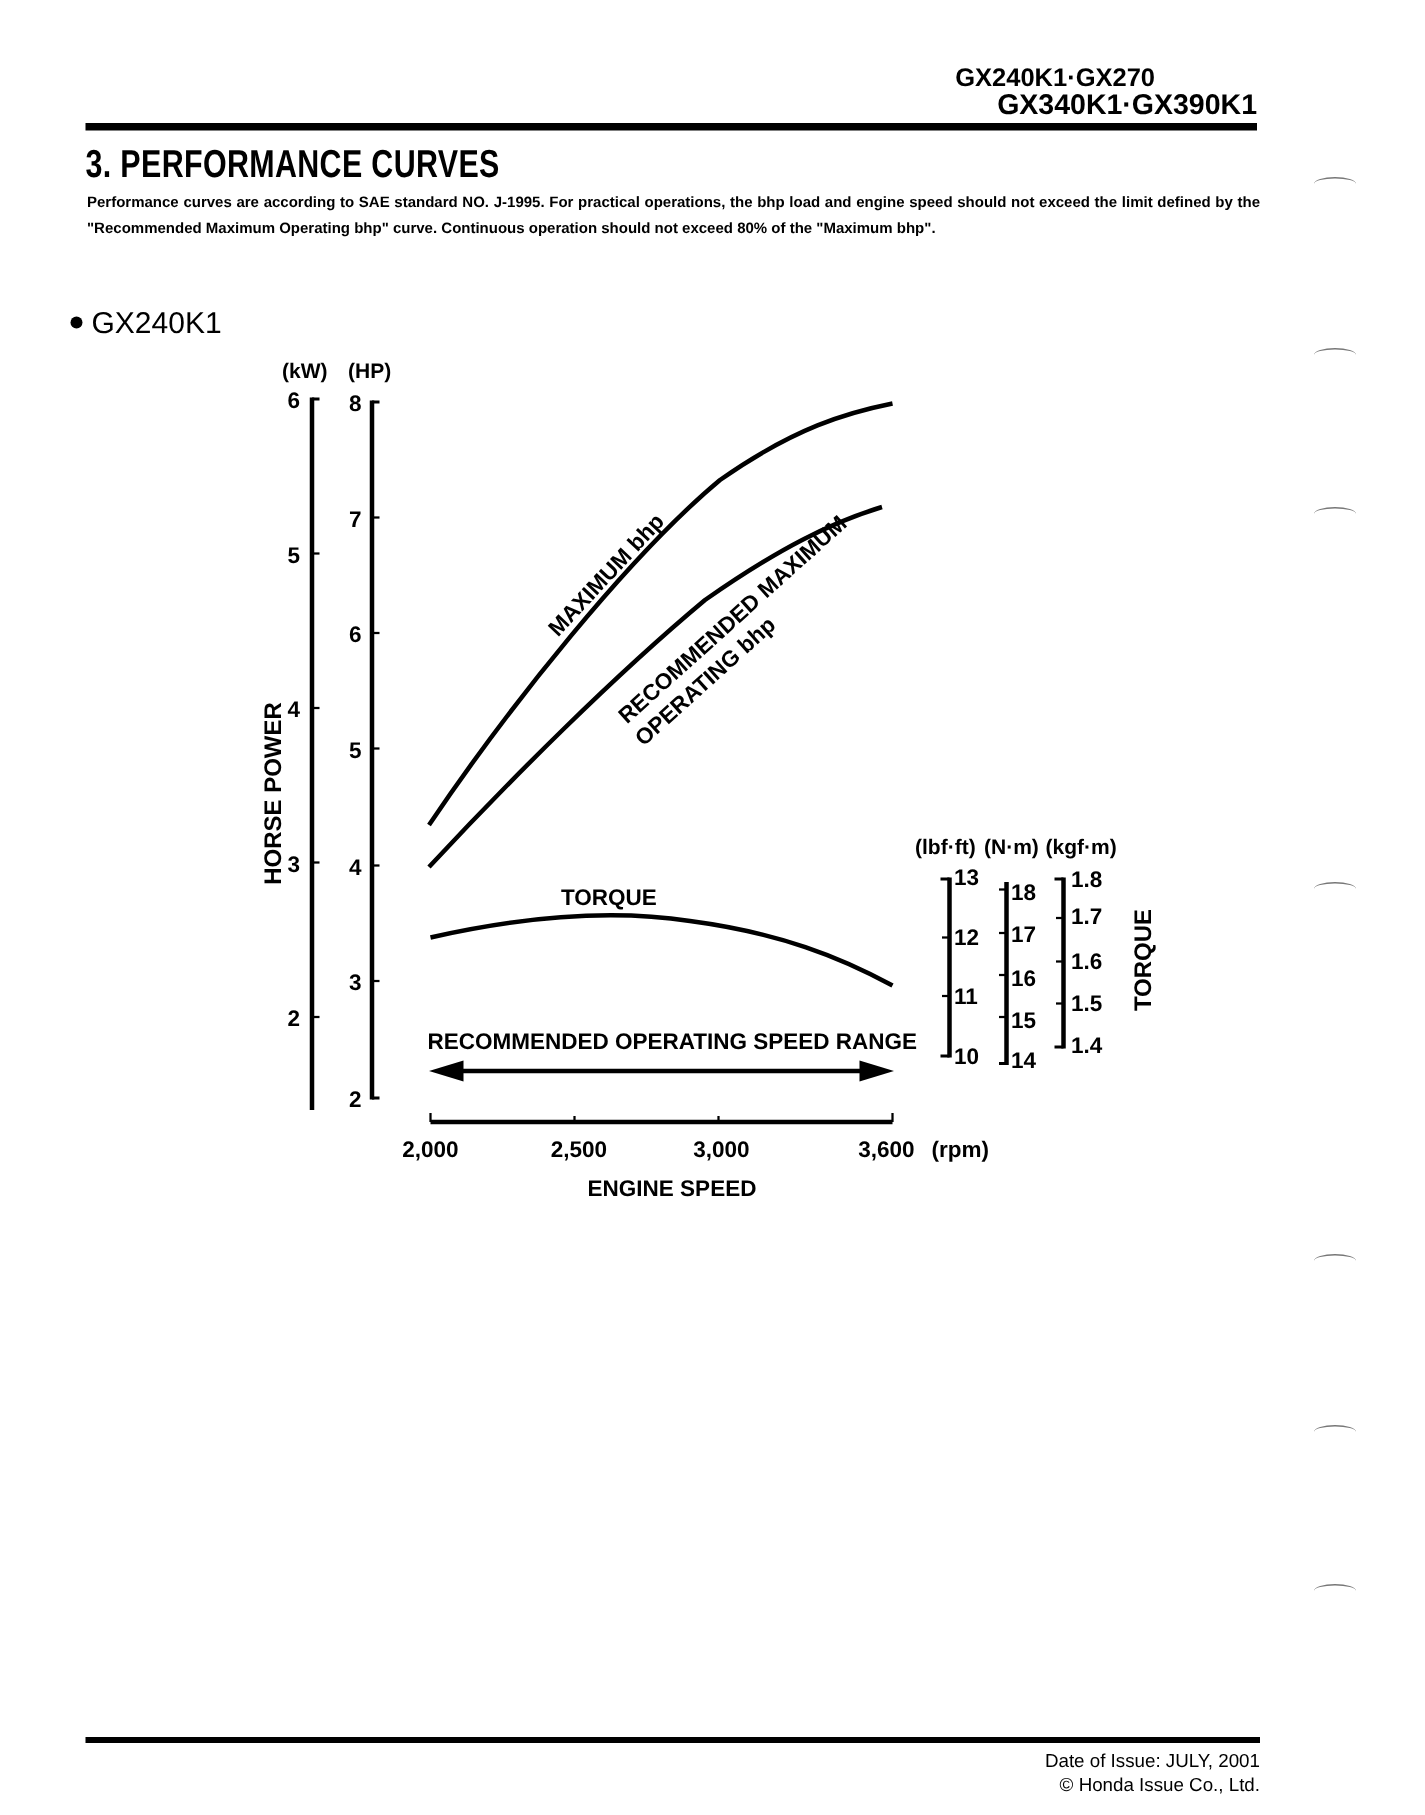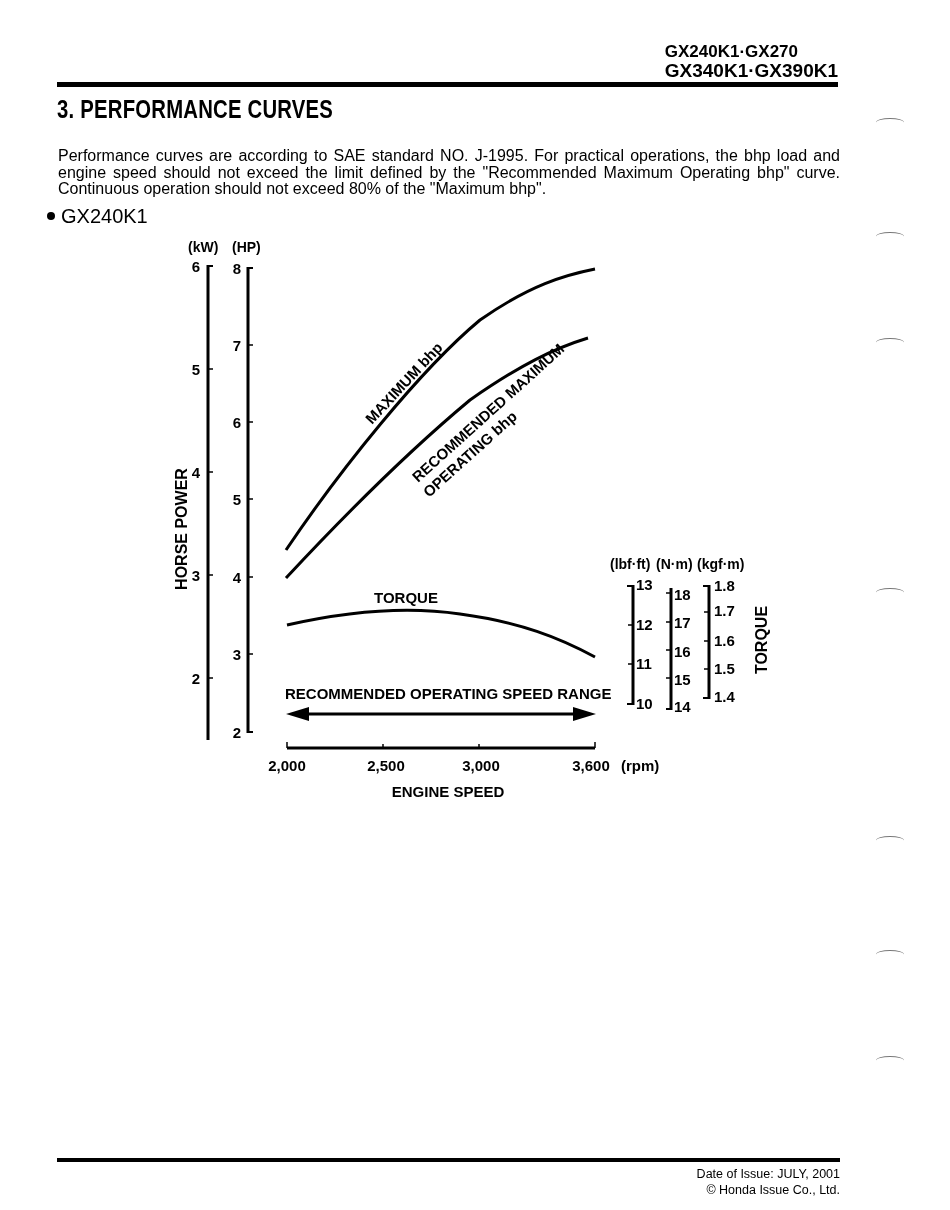--- a/index.html
+++ b/index.html
@@ -1,22 +1,22 @@
 <!DOCTYPE html>
 <html><head>
 <meta charset="utf-8">
 <style>
   html, body { margin:0; padding:0; background:#fff; }
   body { width:950px; height:1210px; position:relative; overflow:hidden; font-family:"Liberation Sans", sans-serif; color:#000; }
   .abs { position:absolute; }
   .hdr-models { right:112px; top:42px; text-align:left; font-weight:bold; font-size:17px; line-height:19px; }
-  .hdr-models .l2 { font-size:19px; }
+  .hdr-models .l2 { font-size:19px;margin-left:28px; }
   .hdr-rule { left:57px; top:82px; width:781px; height:5px; background:#000; }
   .title { left:57px; top:94px; font-family:"Liberation Sans", sans-serif; font-weight:bold; font-size:26px; transform:scaleX(0.78); transform-origin:left top; letter-spacing:0.3px; }
-  .intro { left:58px; top:148px; width:782px; font-size:16px; line-height:16.5px; text-align:justify; }
+  .intro { left:58px; top:128px; width:782px; font-size:10px; line-height:16.5px; text-align:justify;font-weight:bold; }
   .model { left:47px; top:205px; font-weight:normal; font-size:20px; }
   .model .dot { display:inline-block; width:8px; height:8px; border-radius:50%; background:#000; margin-right:6px; vertical-align:middle; position:relative; top:-2px; }
   svg text { font-family:"Liberation Sans", sans-serif; font-weight:bold; }
   .foot-rule { left:57px; top:1158px; width:783px; height:4px; background:#000; }
   .page-num { left:57px; top:1224px; font-weight:bold; font-size:30px; }
   .foot-info { right:110px; top:1166px; text-align:right; font-size:12.5px; line-height:16px;margin-left:44px; }
   .hole { width:28px; height:8px; border-top:1.5px solid #777; border-radius:50% 50% 0 0; }
 </style>
 </head>
 <body>

